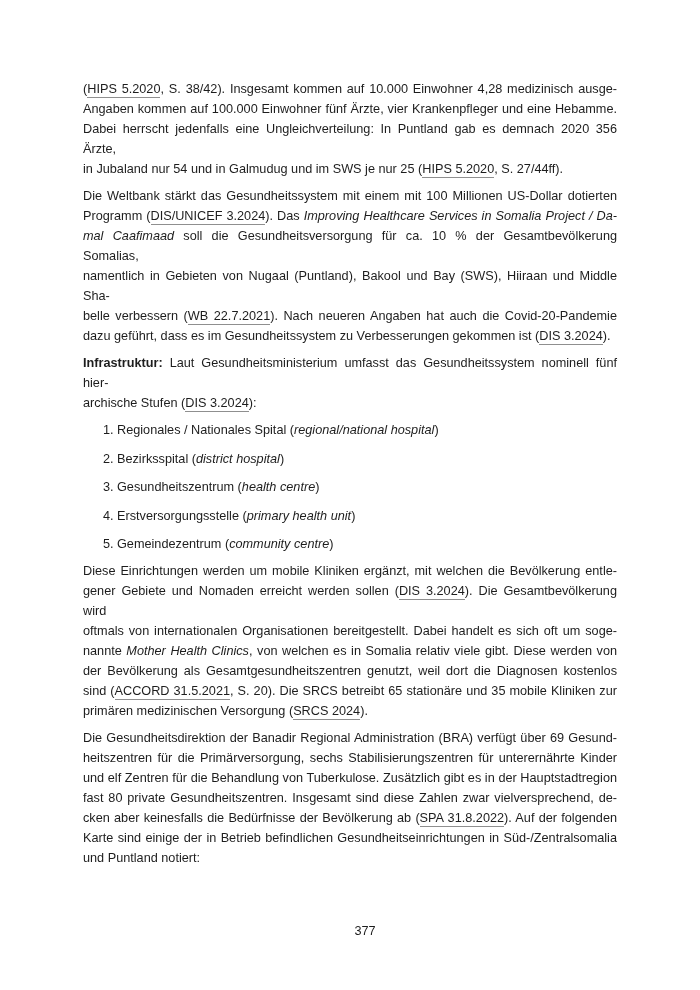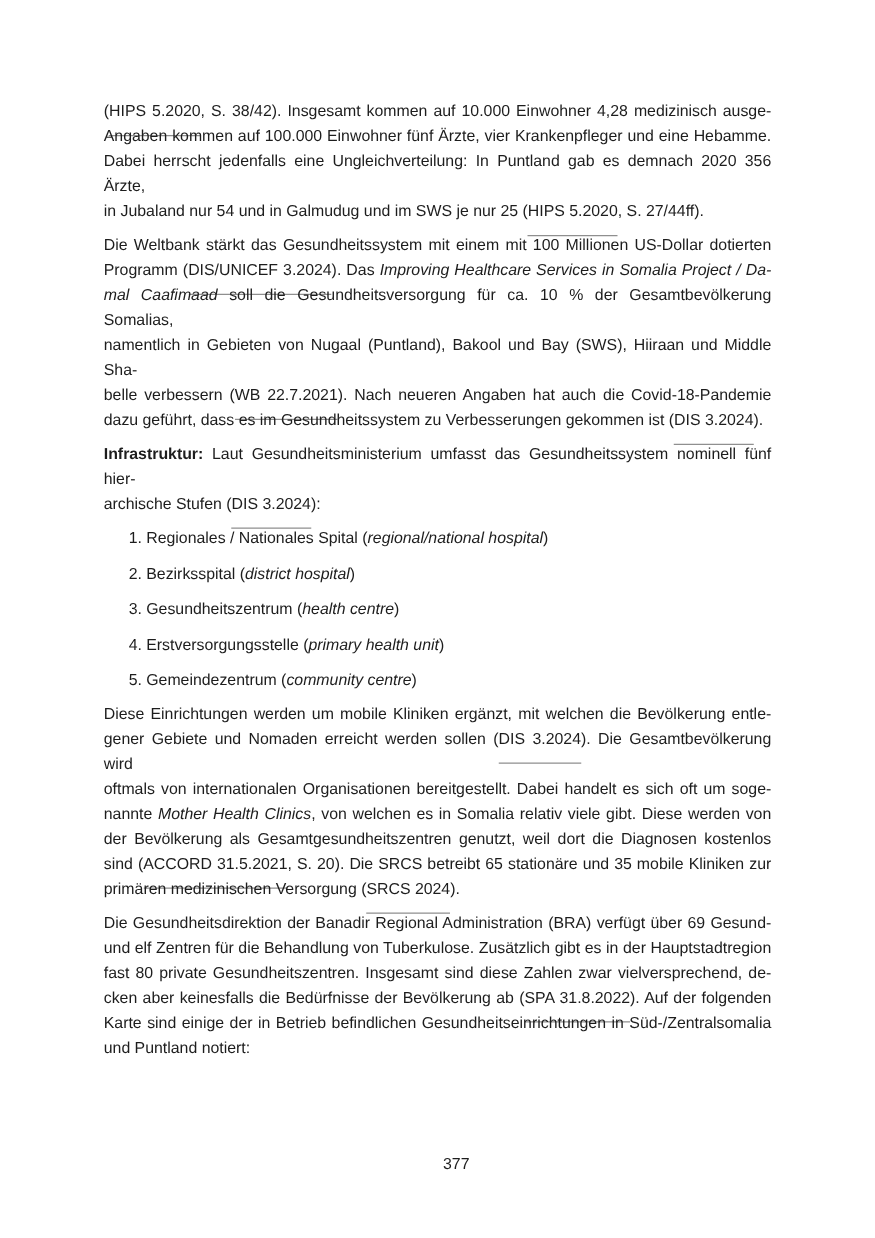--- a/index.html
+++ b/index.html
@@ -45,21 +45,21 @@
     margin:0 0 8.5px 0;
   }
   .list-item:last-child{margin-bottom:0;}
   .list-marker{
     position:absolute;
     left:20px;top:0;
   }
   .seg-plain{}
   .seg-link{
     border-bottom:1.6px solid var(--underline-color);
-    padding-bottom:12px;
+    padding-bottom:1px;
     cursor:pointer;
   }
   .seg-italic{font-style:italic;}
   .seg-bold{font-weight:bold;}
   .footer{
     position:absolute;
     left:0;top:921px;
     width:700px;
     text-align:center;
     font-size:12.7px;
@@ -76,21 +76,21 @@
         <div class="line"><span class="seg-plain">(</span><span class="seg-link">HIPS 5.2020</span><span class="seg-plain">, S. 38/42). Insgesamt kommen auf 10.000 Einwohner 4,28 medizinisch ausge-</span></div>
         <div class="line"><span class="seg-plain">Angaben kommen auf 100.000 Einwohner fünf Ärzte, vier Krankenpfleger und eine Hebamme.</span></div>
         <div class="line"><span class="seg-plain">Dabei herrscht jedenfalls eine Ungleichverteilung: In Puntland gab es demnach 2020 356 Ärzte,</span></div>
         <div class="line last"><span class="seg-plain">in Jubaland nur 54 und in Galmudug und im SWS je nur 25 (</span><span class="seg-link">HIPS 5.2020</span><span class="seg-plain">, S. 27/44ff).</span></div>
       </div>
       <div class="para">
         <div class="line"><span class="seg-plain">Die Weltbank stärkt das Gesundheitssystem mit einem mit 100 Millionen US-Dollar dotierten</span></div>
         <div class="line"><span class="seg-plain">Programm (</span><span class="seg-link">DIS/UNICEF 3.2024</span><span class="seg-plain">). Das </span><span class="seg-italic">Improving Healthcare Services in Somalia Project / Da-</span></div>
         <div class="line"><span class="seg-italic">mal Caafimaad</span><span class="seg-plain"> soll die Gesundheitsversorgung für ca. 10 % der Gesamtbevölkerung Somalias,</span></div>
         <div class="line"><span class="seg-plain">namentlich in Gebieten von Nugaal (Puntland), Bakool und Bay (SWS), Hiiraan und Middle Sha-</span></div>
-        <div class="line"><span class="seg-plain">belle verbessern (</span><span class="seg-link">WB 22.7.2021</span><span class="seg-plain">). Nach neueren Angaben hat auch die Covid-18-Pandemie</span></div>
+        <div class="line"><span class="seg-plain">belle verbessern (</span><span class="seg-link">WB 22.7.2021</span><span class="seg-plain">). Nach neueren Angaben hat auch die Covid-20-Pandemie</span></div>
         <div class="line last"><span class="seg-plain">dazu geführt, dass es im Gesundheitssystem zu Verbesserungen gekommen ist (</span><span class="seg-link">DIS 3.2024</span><span class="seg-plain">).</span></div>
       </div>
       <div class="para">
         <div class="line"><span class="seg-bold">Infrastruktur:</span><span class="seg-plain"> Laut Gesundheitsministerium umfasst das Gesundheitssystem nominell fünf hier-</span></div>
         <div class="line last"><span class="seg-plain">archische Stufen (</span><span class="seg-link">DIS 3.2024</span><span class="seg-plain">):</span></div>
       </div>
       <div class="list">
         <div class="list-item"><span class="list-marker">1.</span><span class="seg-plain">Regionales / Nationales Spital (</span><span class="seg-italic">regional/national hospital</span><span class="seg-plain">)</span></div>
         <div class="list-item"><span class="list-marker">2.</span><span class="seg-plain">Bezirksspital (</span><span class="seg-italic">district hospital</span><span class="seg-plain">)</span></div>
         <div class="list-item"><span class="list-marker">3.</span><span class="seg-plain">Gesundheitszentrum (</span><span class="seg-italic">health centre</span><span class="seg-plain">)</span></div>
@@ -101,20 +101,21 @@
         <div class="line"><span class="seg-plain">Diese Einrichtungen werden um mobile Kliniken ergänzt, mit welchen die Bevölkerung entle-</span></div>
         <div class="line"><span class="seg-plain">gener Gebiete und Nomaden erreicht werden sollen (</span><span class="seg-link">DIS 3.2024</span><span class="seg-plain">). Die Gesamtbevölkerung wird</span></div>
         <div class="line"><span class="seg-plain">oftmals von internationalen Organisationen bereitgestellt. Dabei handelt es sich oft um soge-</span></div>
         <div class="line"><span class="seg-plain">nannte </span><span class="seg-italic">Mother Health Clinics</span><span class="seg-plain">, von welchen es in Somalia relativ viele gibt. Diese werden von</span></div>
         <div class="line"><span class="seg-plain">der Bevölkerung als Gesamtgesundheitszentren genutzt, weil dort die Diagnosen kostenlos</span></div>
         <div class="line"><span class="seg-plain">sind (</span><span class="seg-link">ACCORD 31.5.2021</span><span class="seg-plain">, S. 20). Die SRCS betreibt 65 stationäre und 35 mobile Kliniken zur</span></div>
         <div class="line last"><span class="seg-plain">primären medizinischen Versorgung (</span><span class="seg-link">SRCS 2024</span><span class="seg-plain">).</span></div>
       </div>
       <div class="para">
         <div class="line"><span class="seg-plain">Die Gesundheitsdirektion der Banadir Regional Administration (BRA) verfügt über 69 Gesund-</span></div>
+        <div class="line"><span class="seg-plain">heitszentren für die Primärversorgung, sechs Stabilisierungszentren für unterernährte Kinder</span></div>
         <div class="line"><span class="seg-plain">und elf Zentren für die Behandlung von Tuberkulose. Zusätzlich gibt es in der Hauptstadtregion</span></div>
         <div class="line"><span class="seg-plain">fast 80 private Gesundheitszentren. Insgesamt sind diese Zahlen zwar vielversprechend, de-</span></div>
         <div class="line"><span class="seg-plain">cken aber keinesfalls die Bedürfnisse der Bevölkerung ab (</span><span class="seg-link">SPA 31.8.2022</span><span class="seg-plain">). Auf der folgenden</span></div>
         <div class="line"><span class="seg-plain">Karte sind einige der in Betrieb befindlichen Gesundheitseinrichtungen in Süd-/Zentralsomalia</span></div>
         <div class="line last"><span class="seg-plain">und Puntland notiert:</span></div>
       </div>
     </div>
   <div class="footer">
     <span>377</span>
   </div>

